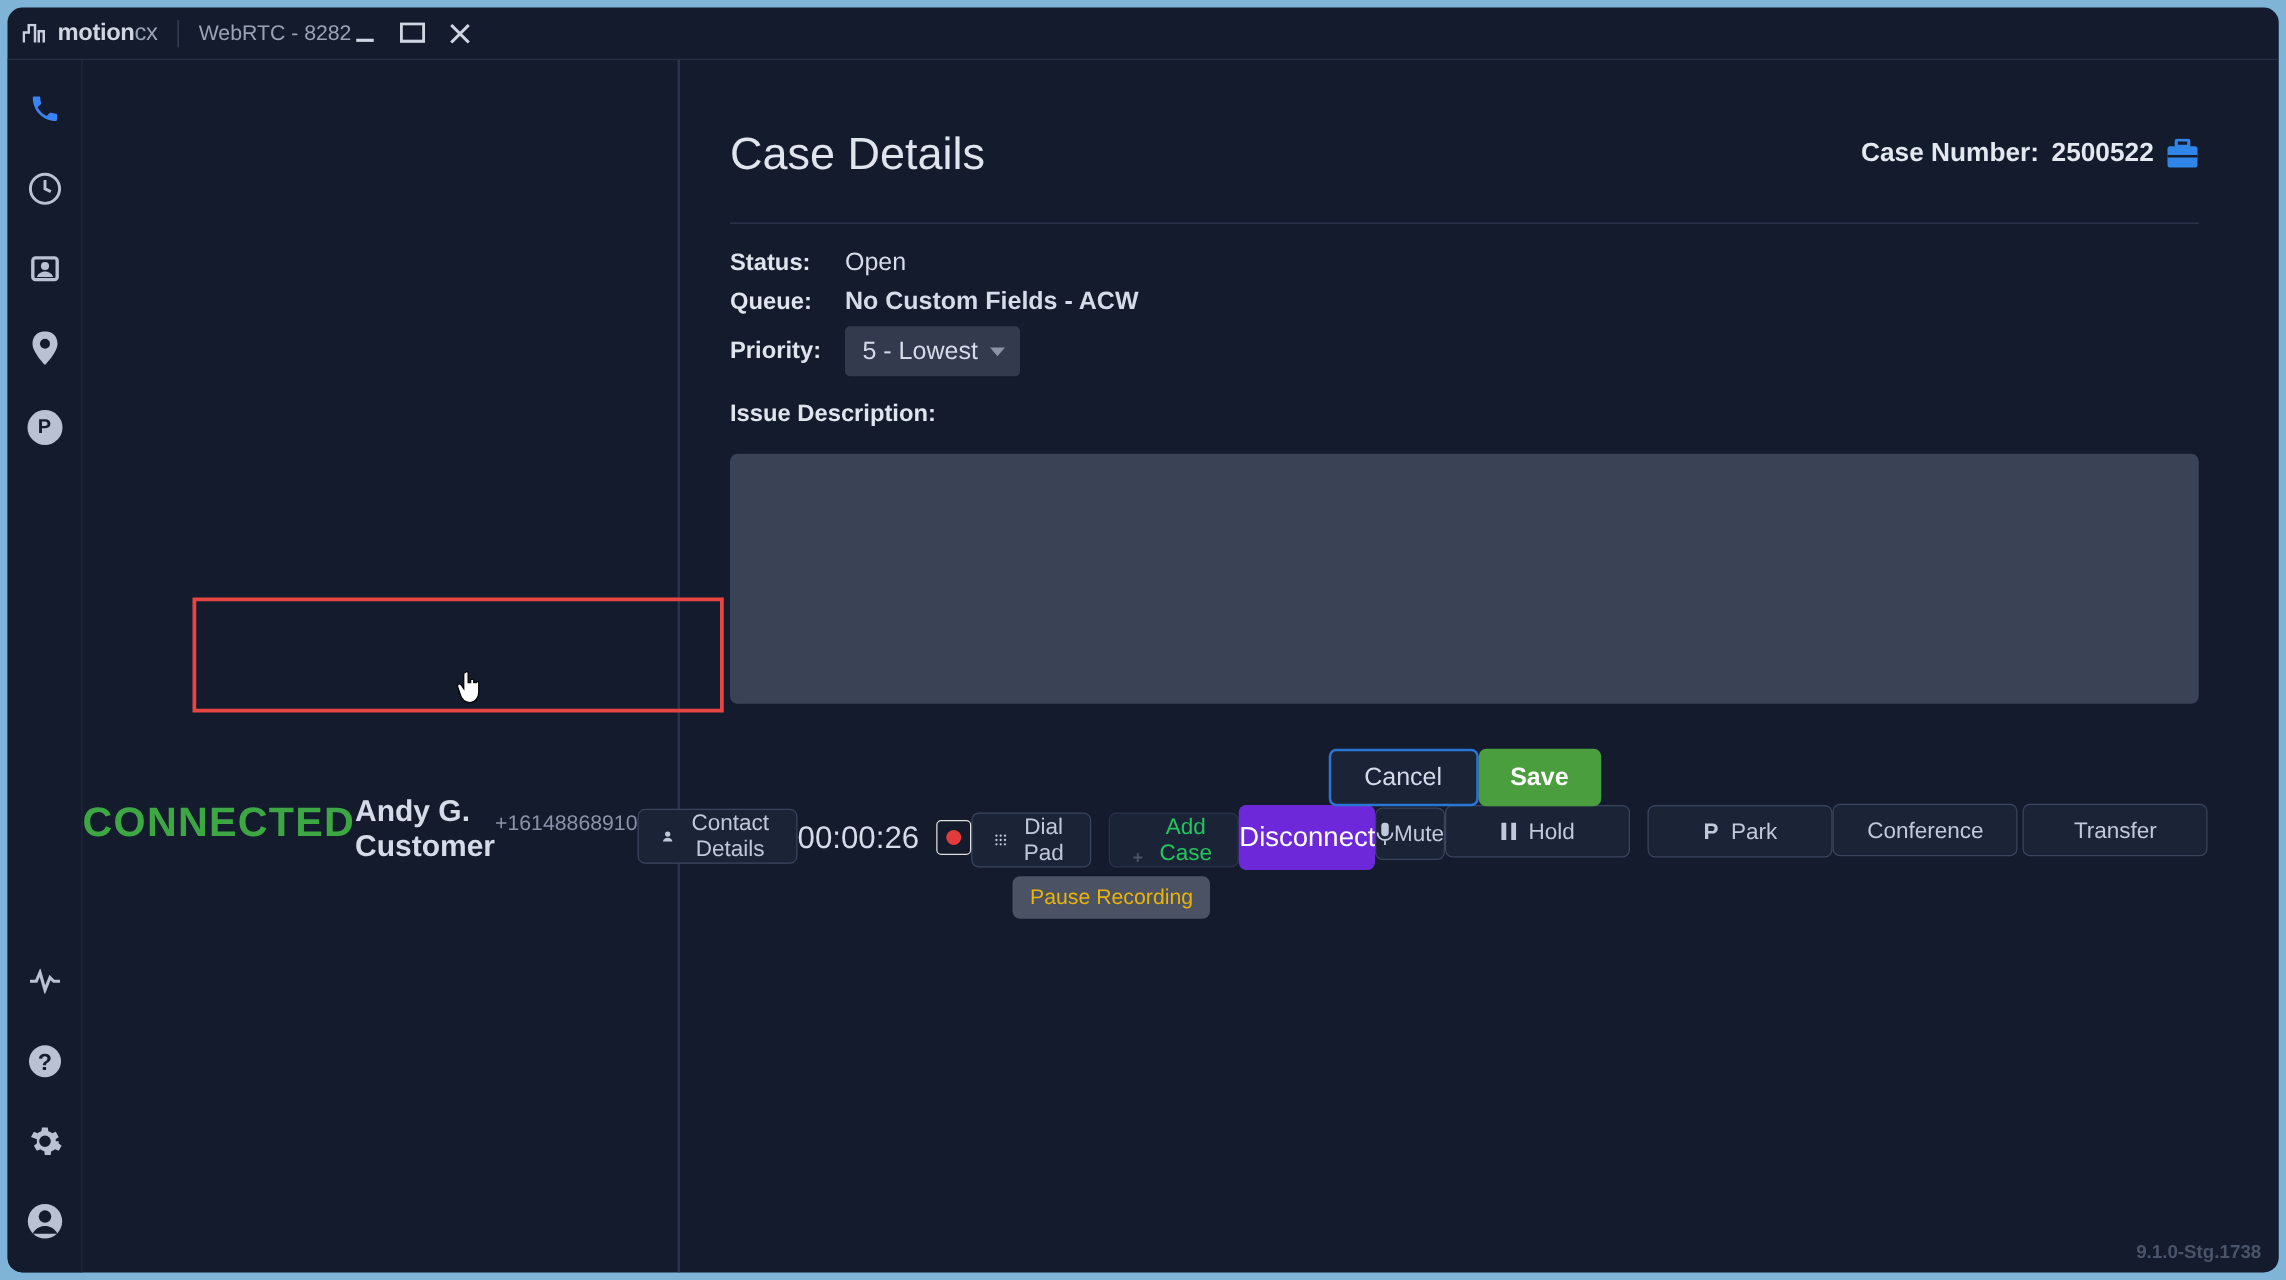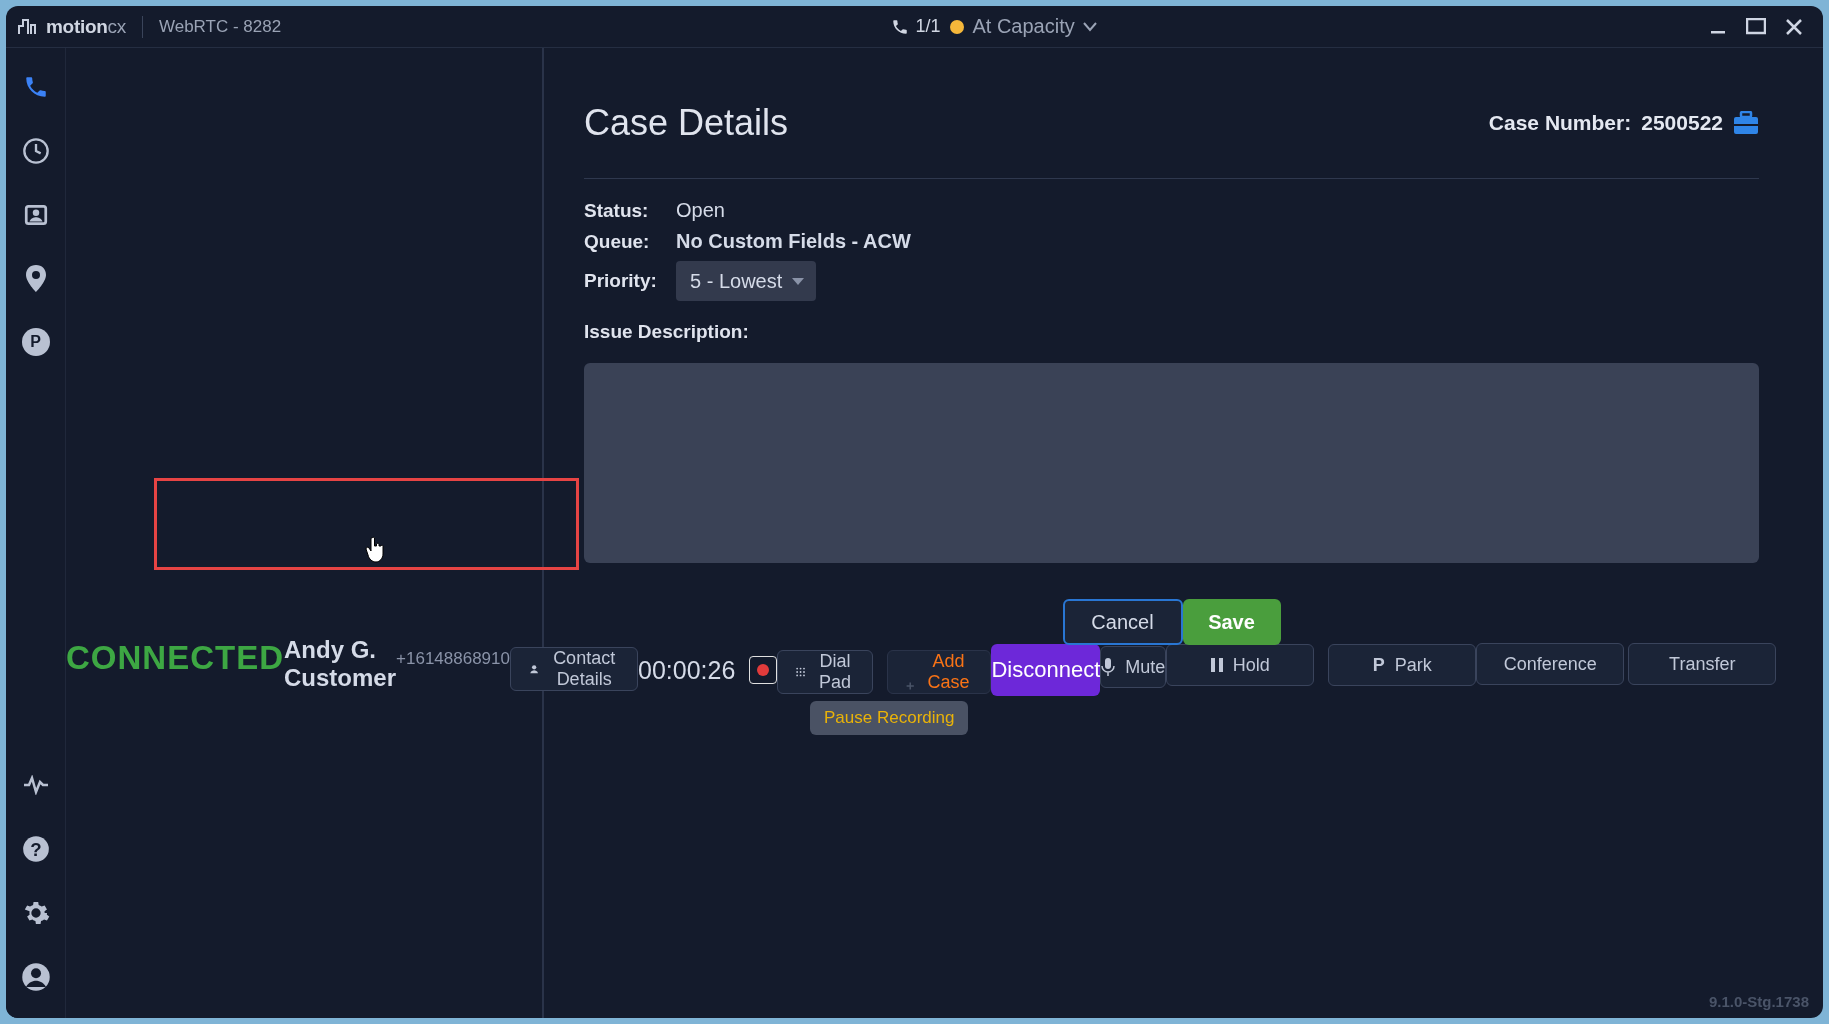--- a/index.html
+++ b/index.html
@@ -104,26 +104,26 @@
     width: 425px; height: 92px;
     border: 3px solid #e74444;
     pointer-events:none;
   }
   .cursor-hand {
     position:absolute; left:358px; top:488px;
     width:24px; height:28px; pointer-events:none;
   }
   .btn-row { display:flex; gap:14px; margin-top:28px;}
   .dialpad-btn { height:44px; padding:0 18px; gap:10px;}
-  .addcase-btn { height:44px; padding:0 18px; gap:10px; color:#f97316; border-color:#2a3349; cursor:default;align-items:flex-end;}
+  .addcase-btn { height:44px; padding:0 18px; gap:10px; color:#22c55e; border-color:#2a3349; cursor:default;align-items:flex-end;}
   .disconnect-btn {
     margin-top:24px; width:310px; height:52px;
     background:#6d28d9; border:none; color:#fff; font-size:22px; border-radius:6px; cursor:pointer;
   }
-  .mute-btn { margin-top:18px; width:310px; height:42px; gap:10px;}
+  .mute-btn { margin-top:18px; width:310px; height:42px; }
   .two-col { margin-top:14px; display:flex; gap:14px;}
   .two-col .btn { width:148px; height:42px; gap:10px;}
   .two-col2 { margin-top:12px; display:flex; gap:4px;}
   .two-col2 .btn { width:148px; height:42px;}
 
   
   .main { flex:1; padding: 54px 64px 30px 40px; position:relative;}
   .header-row { display:flex; justify-content:space-between; align-items:center; border-bottom:1px solid #2f384e; padding-bottom:34px;}
   .page-title { color:#e0e4ee; font-size:36px; font-weight:500;}
   .case-number-area { display:flex; align-items:center; gap:10px; color:#e4e8f1; font-size:21px; font-weight:700;}
@@ -174,35 +174,20 @@
             <path d="M1 15 L1 7 L5 7 L5 1 L10 1 L10 15 M13 15 L13 6 L17 6 L17 15" stroke="#c8cfde" stroke-width="2" fill="none"></path>
           </svg>
       </span>
       <span class="logo-text">
         <span>motion</span><span class="cx">cx</span>
       </span>
     </div>
     <div class="title-divider"></div>
     <span class="webrtc-label">WebRTC - 8282</span>
 
-    <div class="titlebar-center">
-      <span class="call-count">
-        <svg width="18" height="18" viewBox="0 0 24 24" fill="#d0d6e2">
-            <path d="M6.6 10.8c1.4 2.8 3.8 5.1 6.6 6.6l2.2-2.2c.3-.3.7-.4 1-.2 1.1.4 2.4.6 3.6.6.6 0 1 .4 1 1V20c0 .6-.4 1-1 1C10.6 21 3 13.4 3 4c0-.6.4-1 1-1h3.5c.6 0 1 .4 1 1 0 1.2.2 2.5.6 3.6.1.3 0 .8-.2 1L6.6 10.8z"></path>
-          </svg>
-        <span>1/1</span>
-      </span>
-      <span class="status-pill">
-        <span class="dot amber"></span>
-        <span>At Capacity</span>
-        <svg width="14" height="10" viewBox="0 0 14 10">
-            <path d="M1 1 L7 8 L13 1" stroke="#9aa3b5" stroke-width="2" fill="none"></path>
-          </svg>
-      </span>
-    </div>
 
     <div class="win-controls">
       <span class="win-icon">
         <svg width="18" height="18">
             <rect x="2" y="13" width="14" height="2.5" fill="#cfd5e3"></rect>
           </svg>
       </span>
       <span class="win-icon">
         <svg width="20" height="18">
             <rect x="1" y="1" width="18" height="14" stroke="#cfd5e3" stroke-width="2.5" fill="none"></rect>

